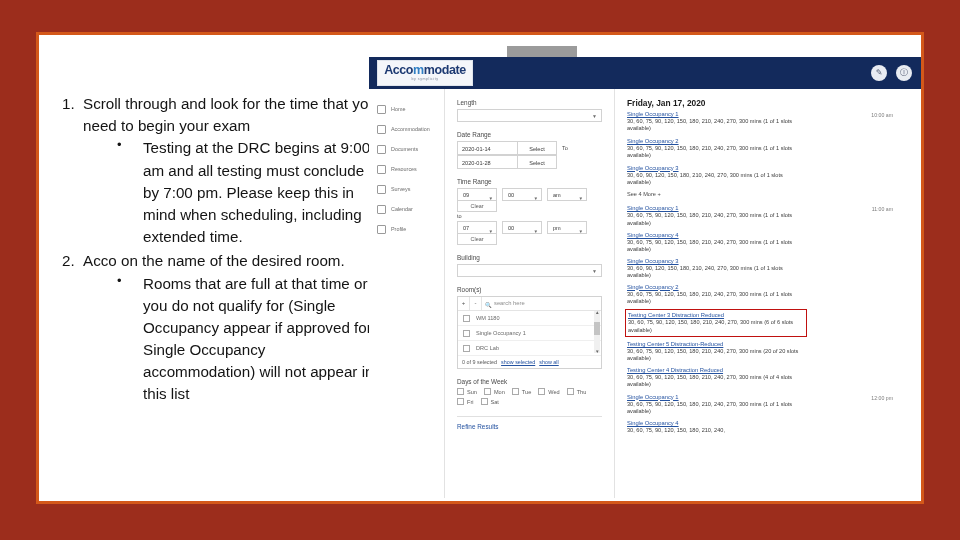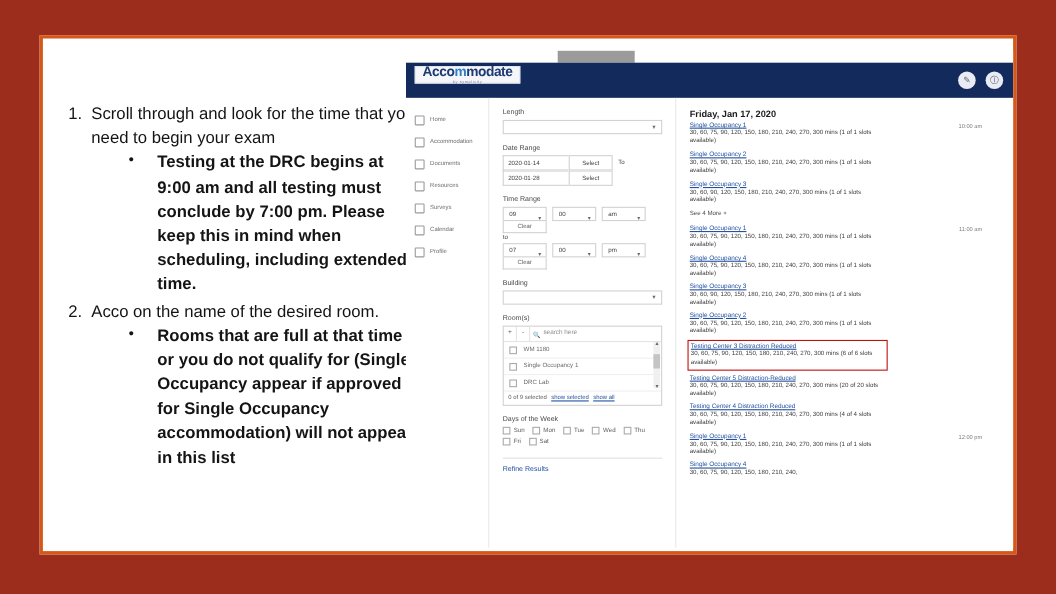--- a/index.html
+++ b/index.html
@@ -35,21 +35,20 @@
   }
   ol.steps > li {
     margin: 0 0 2px 0;
     padding-left: 4px;
   }
   ol.steps > li > .li-text { display: block; }
   ul.subs {
     margin: 0 0 0 12px;
     padding: 0 0 0 22px;
     list-style: none;
-    font-weight: bold;
   }
   ul.subs > li {
     position: relative;
     margin: 0;
     padding-left: 26px;
   }
   ul.subs > li::before {
     content: "\2022";
     position: absolute;
     left: 0; top: -1px;
@@ -74,21 +73,21 @@
     width: 70px; height: 11px;
     background: #9b9b9b;
   }
   .appbar {
     position: absolute; left: 0; top: 11px;
     width: 552px; height: 32px;
     background: #132a5c;
   }
   .logo-box {
     position: absolute; left: 8px; top: 3px;
-    width: 96px; height: 16px;
+    width: 96px; height: 26px;
     background: #f4f6fa;
     border: 1px solid #dfe4ec;
     box-sizing: border-box;
     display: flex; flex-direction: column;
     align-items: center; justify-content: center;
     line-height: 1;
   }
   .logo-word {
     font-size: 12.5px; font-weight: bold;
     color: #1d3a72; letter-spacing: -0.4px;

